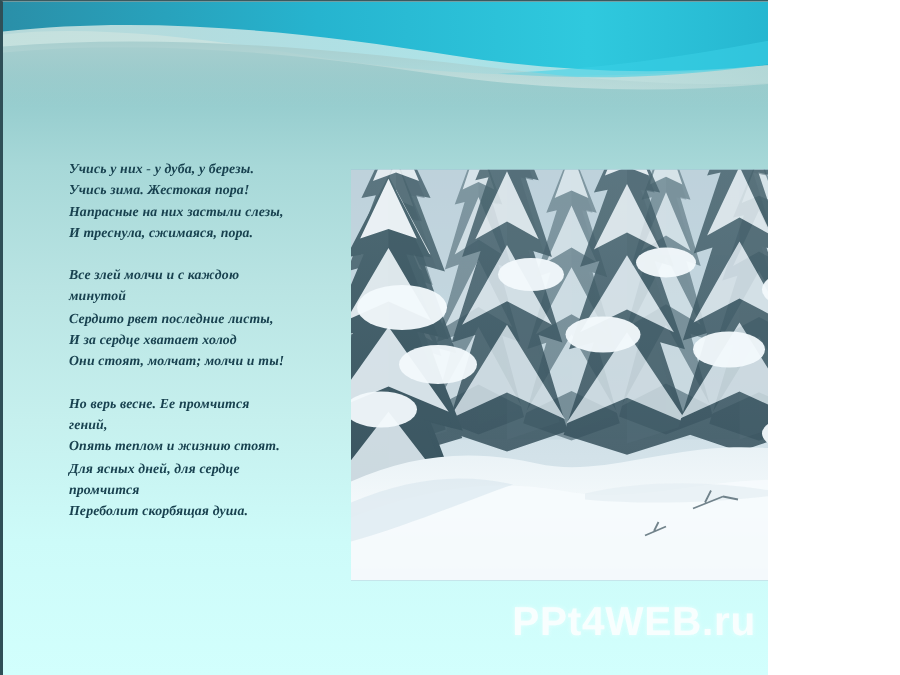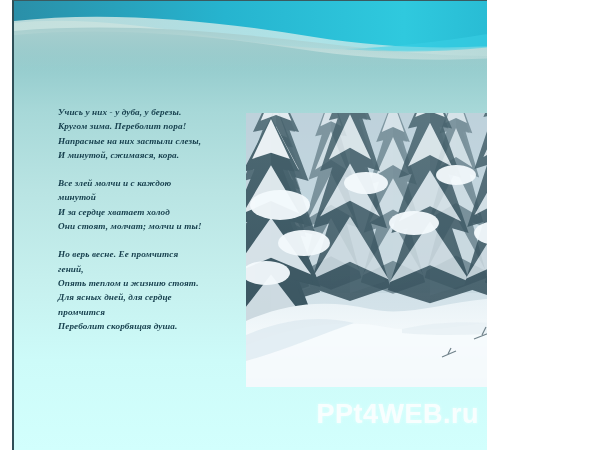--- a/index.html
+++ b/index.html
@@ -2,36 +2,35 @@
 <html><head>
 <meta charset="utf-8">
 <style>
   html, body {
     margin: 0;
     padding: 0;
     background: #ffffff;
   }
   #slide {
     position: relative;
-    width: 475px;
+    width: 512px;
     height: 450px;
     overflow: hidden;
     background: linear-gradient(to bottom,
         #7fb9bd 0px,
         #8cc6c8 40px,
         #a7d8d8 110px,
         #b9e4e3 190px,
         #c6f0ee 280px,
         #cdfbf9 360px,
         #d2fffd 450px);
     font-family: "Liberation Serif", serif;
     border-left: 2px solid #2f4f57;
     border-top: 1px solid #3a5a60;
     box-sizing: border-box;
-    margin-left: 12px;
   }
 
   
   #wave-banner {
     position: absolute;
     top: 0;
     left: 0;
     width: 600px;
     height: 70px;
     overflow: hidden;
@@ -119,28 +118,29 @@
       <path d="M600,6 C520,26 430,44 330,48 C430,56 520,44 600,24 Z" fill="#3ad0e6" opacity="0.55"></path>
 
       <path d="M0,30 C120,20 240,34 360,48 C450,58 530,58 600,44 L600,70 L0,70 Z" fill="url(#gFade)"></path>
     </svg>
   </div>
 
   <div id="poem-block">
 
     <div class="poem-stanza">
       <div class="poem-line">Учись у них - у дуба, у березы.</div>
-      <div class="poem-line">Кругом зима. Переболит пора!</div>
+      <div class="poem-line">Учись зима. Жестокая пора!</div>
       <div class="poem-line">Напрасные на них застыли слезы,</div>
-      <div class="poem-line">И минутой, сжимаяся, кора.</div>
+      <div class="poem-line">И треснула, сжимаяся, пора.</div>
     </div>
 
     <div class="poem-stanza">
       <div class="poem-line">Все злей молчи и с каждою</div>
       <div class="poem-line">минутой</div>
+      <div class="poem-line">Сердито рвет последние листы,</div>
       <div class="poem-line">И за сердце хватает холод</div>
       <div class="poem-line">Они стоят, молчат; молчи и ты!</div>
     </div>
 
     <div class="poem-stanza">
       <div class="poem-line">Но верь весне. Ее промчится</div>
       <div class="poem-line">гений,</div>
       <div class="poem-line">Опять теплом и жизнию стоят.</div>
       <div class="poem-line">Для ясных дней, для сердце</div>
       <div class="poem-line">промчится</div>

